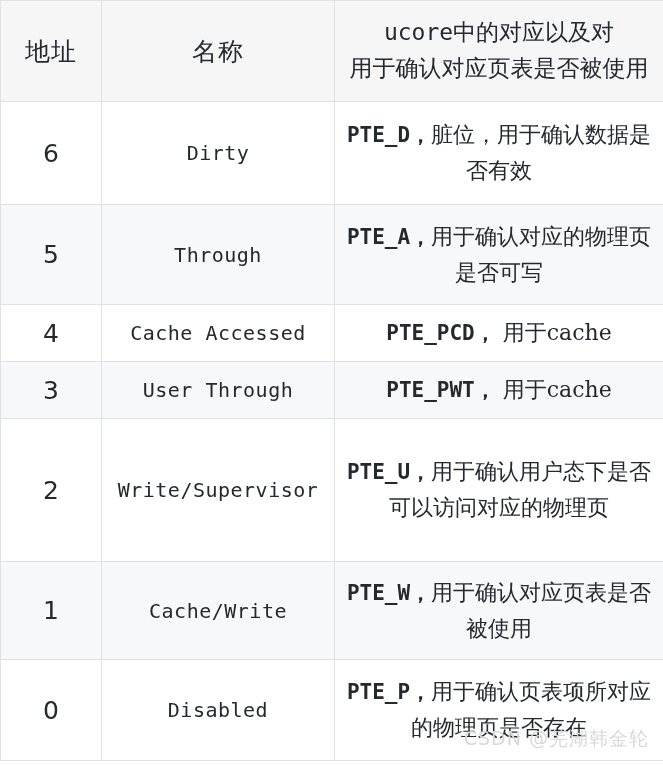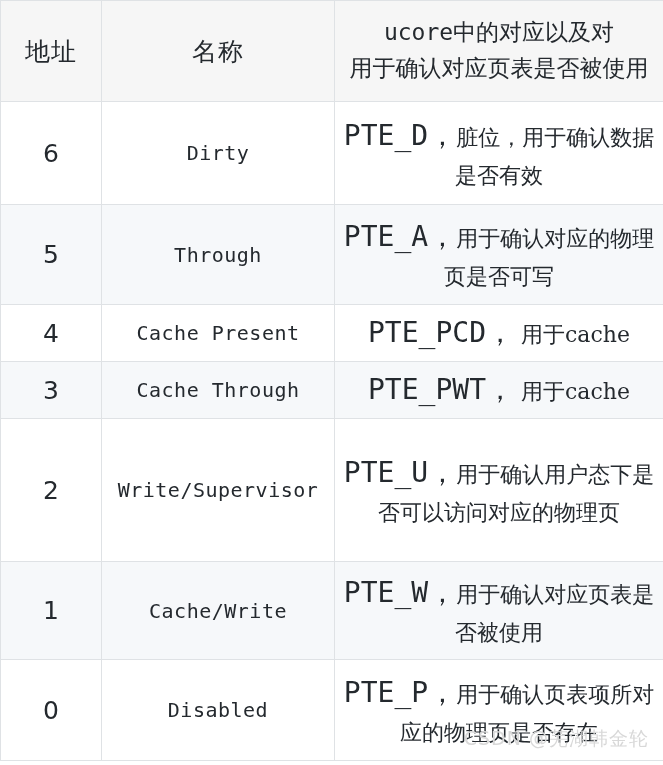--- a/index.html
+++ b/index.html
@@ -89,22 +89,22 @@
   }
   td.cell-desc {
     font-family: "DejaVu Serif", serif;
     font-size: 22px;
     line-height: 1.62;
     color: #2b3137;
     padding: 10px 8px;
   }
   td.cell-desc .pte {
     font-family: "DejaVu Sans Mono", monospace;
-    font-weight: 400;
-    font-size: 28px;
+    font-weight: 700;
+    font-size: 21px;
     letter-spacing: 0px;
   }
 
   
   tr.r6 td { height: 103px; }
   tr.r5 td { height: 100px; }
   tr.r4 td { height: 57px; }
   tr.r3 td { height: 57px; }
   tr.r2 td { height: 143px; }
   tr.r1 td { height: 98px; }
@@ -156,29 +156,29 @@
       <tr class="r5 row-gray">
         <td class="cell-addr">5</td>
         <td class="cell-name">Through</td>
         <td class="cell-desc">
           <span class="pte">PTE_A，</span><span>用于确认对应的物理页是否可写</span>
         </td>
       </tr>
 
       <tr class="r4 row-white">
         <td class="cell-addr">4</td>
-        <td class="cell-name">Cache Present</td>
+        <td class="cell-name">Cache Accessed</td>
         <td class="cell-desc">
           <span class="pte">PTE_PCD，</span><span> 用于cache</span>
         </td>
       </tr>
 
       <tr class="r3 row-gray">
         <td class="cell-addr">3</td>
-        <td class="cell-name">Cache Through</td>
+        <td class="cell-name">User Through</td>
         <td class="cell-desc">
           <span class="pte">PTE_PWT，</span><span> 用于cache</span>
         </td>
       </tr>
 
       <tr class="r2 row-white">
         <td class="cell-addr">2</td>
         <td class="cell-name">Write/Supervisor</td>
         <td class="cell-desc">
           <span class="pte">PTE_U，</span><span>用于确认用户态下是否可以访问对应的物理页</span>

